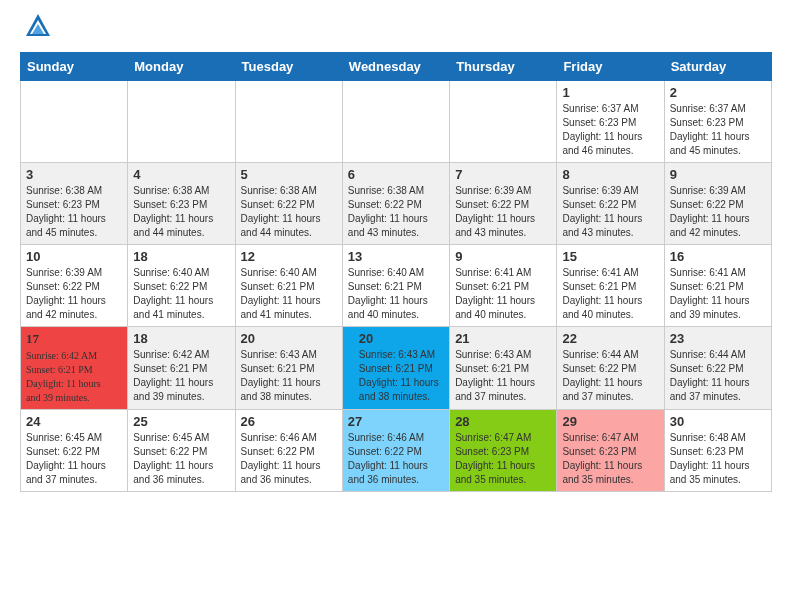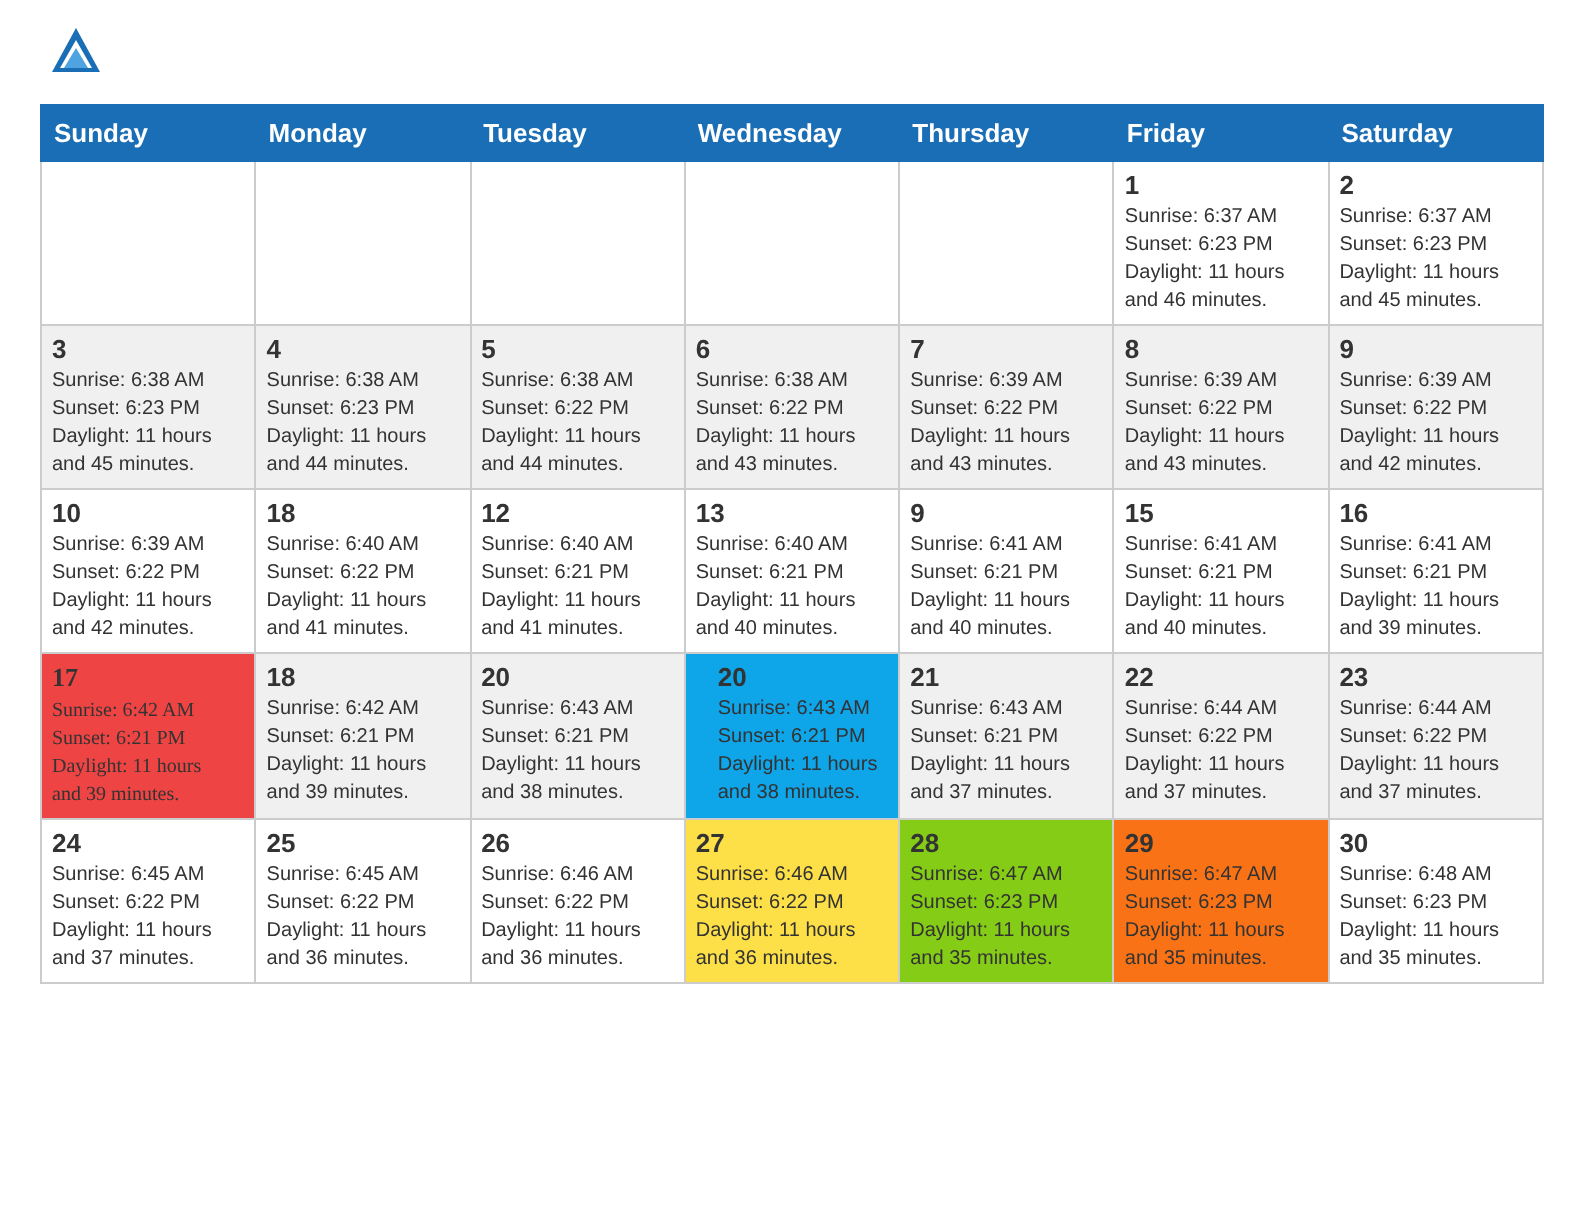--- a/index.html
+++ b/index.html
@@ -335,35 +335,35 @@
 Daylight: 11 hours
 and 36 minutes.</div>
           </td>
           <td style="background: rgb(255, 255, 255); margin-top: 24px;">
             <span class="day-number">26</span>
             <div class="day-info" style="white-space: pre-line;">Sunrise: 6:46 AM
 Sunset: 6:22 PM
 Daylight: 11 hours
 and 36 minutes.</div>
           </td>
-          <td style="background: #fde047;">
+          <td style="background: #7dd3fc;">
             <span class="day-number">27</span>
             <div class="day-info" style="white-space: pre-line;">Sunrise: 6:46 AM
 Sunset: 6:22 PM
 Daylight: 11 hours
 and 36 minutes.</div>
           </td>
           <td style="background: #84cc16;">
             <span class="day-number">28</span>
             <div class="day-info" style="white-space: pre-line;">Sunrise: 6:47 AM
 Sunset: 6:23 PM
 Daylight: 11 hours
 and 35 minutes.</div>
           </td>
-          <td style="background: #f97316;">
+          <td style="background: #fca5a5;">
             <span class="day-number">29</span>
             <div class="day-info" style="white-space: pre-line;">Sunrise: 6:47 AM
 Sunset: 6:23 PM
 Daylight: 11 hours
 and 35 minutes.</div>
           </td>
           <td style="background: rgb(255, 255, 255);">
             <span class="day-number">30</span>
             <div class="day-info" style="white-space: pre-line;">Sunrise: 6:48 AM
 Sunset: 6:23 PM

